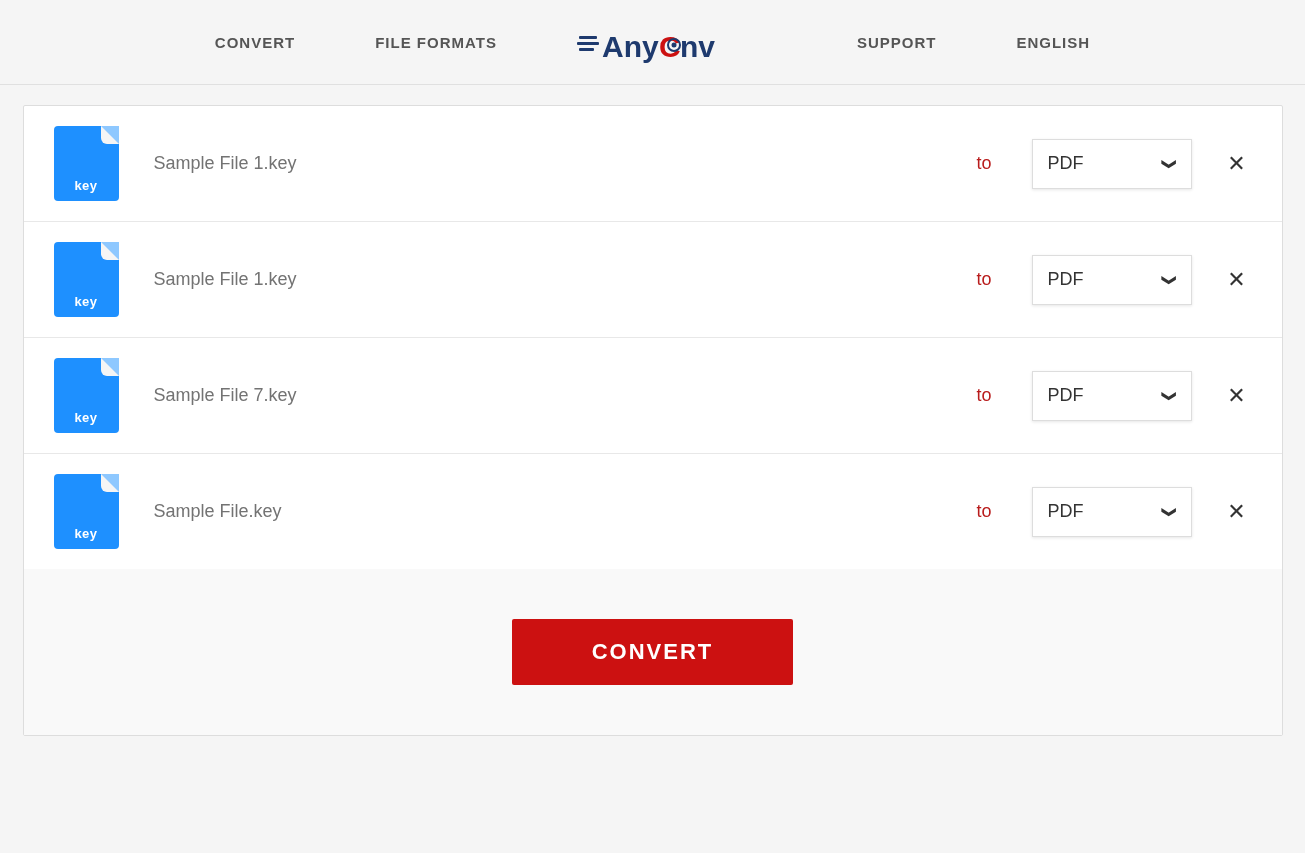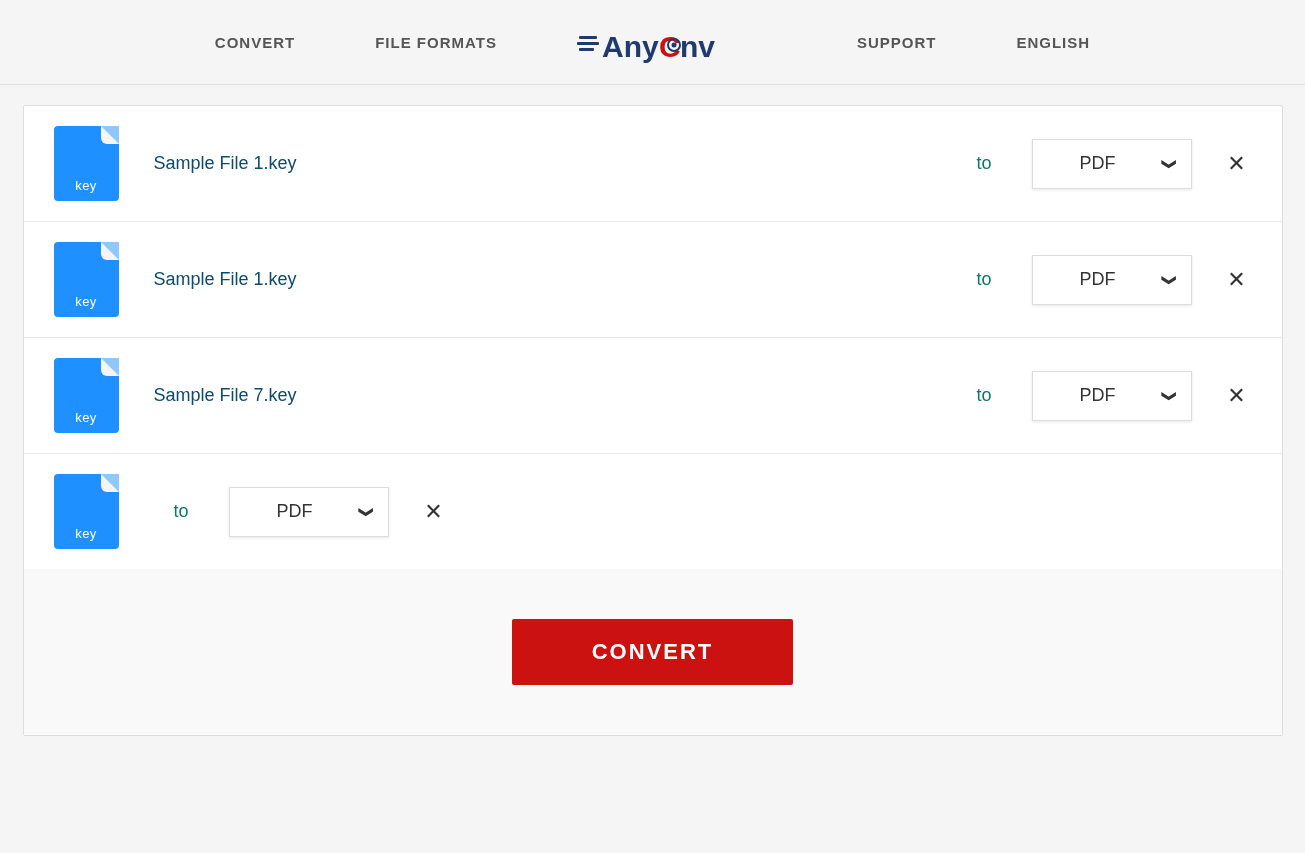--- a/index.html
+++ b/index.html
@@ -117,36 +117,36 @@
       width: 0;
       height: 0;
       border-style: solid;
       border-width: 0 18px 18px 0;
       border-color: transparent #8ec8ff transparent transparent;
     }
 
     .file-icon-label {
       color: white;
       font-size: 13px;
-      font-weight: normal;
+      font-weight: bold;
       letter-spacing: 0.5px;
     }
 
     
     .file-name {
       flex: 1;
       font-size: 18px;
-      color: #0c4a6e;
+      color: #737373;
       padding-left: 20px;
     }
 
     
     .to-text {
       font-size: 18px;
-      color: #0f766e;
+      color: #b91c1c;
       padding: 0 40px;
       flex-shrink: 0;
     }
 
     
     .format-select-wrapper {
       width: 160px;
       flex-shrink: 0;
     }
 
@@ -160,21 +160,20 @@
       justify-content: space-between;
       padding: 0 15px;
       cursor: pointer;
       box-shadow: 0 1px 3px rgba(0,0,0,0.1);
     }
 
     .format-label {
       font-size: 18px;
       font-weight: 500;
       color: #333;
-      margin-left: 32px;
     }
 
     .chevron-down {
       font-size: 18px;
       color: #333;
     }
 
     
     .remove-btn {
       margin-left: 30px;
@@ -292,20 +291,21 @@
         </div>
       </div>
       <div class="remove-btn">✕</div>
     </div>
         <div class="file-row">
       <div class="file-icon-wrapper">
         <div class="file-icon">
           <span class="file-icon-label">key</span>
         </div>
       </div>
+      <div class="file-name">Sample File.key</div>
       <div class="to-text">to</div>
       <div class="format-select-wrapper">
         <div class="format-select">
           <span class="format-label">PDF</span>
           <span class="chevron-down" style="transform: rotate(90deg); display: inline-block; font-size: 14px; font-weight: bold;">❯</span>
         </div>
       </div>
       <div class="remove-btn">✕</div>
     </div>
       </div>

